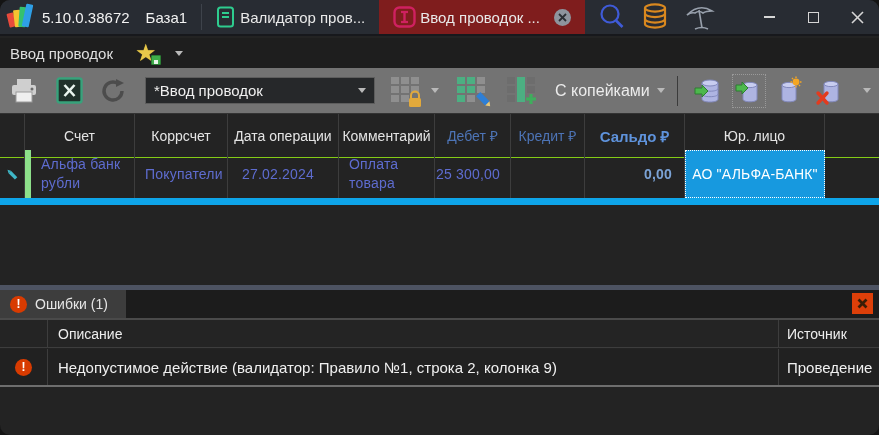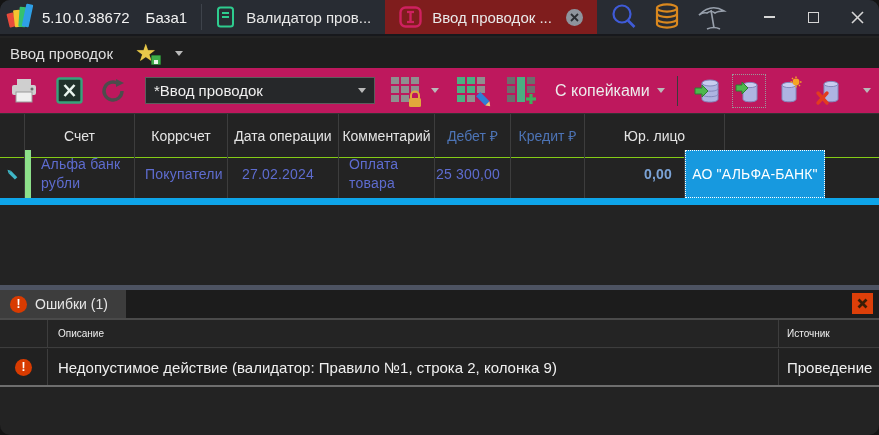--- a/index.html
+++ b/index.html
@@ -20,21 +20,21 @@
   .logo i { position:absolute; bottom:3px; width:7px; border-radius:1px; }
   .logo .l1 { left:1px;  height:14px; background:#e84a3c; transform:rotate(-14deg); }
   .logo .l2 { left:7px;  height:17px; background:#f5c431; transform:rotate(-7deg); }
   .logo .l3 { left:12px; height:20px; background:#35c16e; transform:rotate(4deg); }
   .logo .l4 { left:17px; height:23px; background:#2e9fe6; transform:rotate(12deg); }
   .tb-text { color:#f2f2f2; font-size:15px; }
   .version { margin-left:9px; }
   .dbname  { margin-left:16px; margin-right:14px; }
   .tb-sep { width:1px; height:26px; background:#3e434b; flex:none; }
   .tb-tab { height:34px; display:flex; align-items:center; padding:0 14px; cursor:default; }
-  .tb-tab .lbl { margin-left:10px; font-size:15px; color:#e9e9e9; white-space:nowrap; }
+  .tb-tab .lbl { margin-left:4px; font-size:15px; color:#e9e9e9; white-space:nowrap; }
   .tb-tab.active { background:#7f1d1d;text-align:right; }
   .tab-close {
     width:17px; height:17px; border-radius:50%; background:#8e949d;
     margin-left:14px; position:relative; flex:none;
   }
   .tab-close svg { position:absolute; left:4px; top:4px; }
   .tb-icons { display:flex; align-items:center; gap:14px; margin-left:12px; }
   .winbtns { margin-left:auto; display:flex; align-items:center; }
   .winbtn { width:44px; height:34px; display:flex; align-items:center; justify-content:center; }
   .win-min-glyph { width:11px; height:2px; background:#d6d6d6; }
@@ -51,21 +51,21 @@
   .floppy { position:absolute; right:0; bottom:0; width:10px; height:10px; background:#3fae4a;
             border:1px solid #2a7d33; border-radius:1px; }
   .floppy:after { content:""; position:absolute; left:2px; top:4px; width:4px; height:4px; background:#e8f5e9; }
   .caret { width:0; height:0; border-left:4px solid transparent; border-right:4px solid transparent;
            border-top:5px solid #b9b9b9; display:inline-block; }
   .favbar .caret { margin-left:14px; }
 
   
   .toolbar {
     position:absolute; left:0; top:68px; width:879px; height:45px;
-    background:#be185d; display:flex; align-items:center;
+    background:#737373; display:flex; align-items:center;
   }
   .tool { display:flex; align-items:center; justify-content:center; flex:none; }
   .combo {
     width:230px; height:27px; margin-left:18px; background:#26282a;
     border:1px solid #5d5d5d; display:flex; align-items:center; padding:0 8px;
   }
   .combo .val { color:#f0f0f0; font-size:15px; flex:1; white-space:nowrap; overflow:hidden; }
   .kopecks { margin-left:16px; display:flex; align-items:center; }
   .kopecks .lbl { color:#ececec; font-size:16px; }
   .kopecks .caret { margin-left:7px; }
@@ -121,21 +121,21 @@
   .panel-close svg { display:block; }
 
   .err-header { position:absolute; left:0; top:318px; width:879px; height:30px; background:#242424;
                 border-top:2px solid #4a4a4a; border-bottom:1px solid #3d3d3d; display:flex; }
   .err-row { position:absolute; left:0; top:349px; width:879px; height:38px; background:#212121;
              border-bottom:2px solid #6e6e6e; display:flex; }
   .ec { display:flex; align-items:center; height:100%; border-right:1px solid #3d3d3d; overflow:hidden; }
   .ec.e0 { width:48px; justify-content:center; }
   .ec.e1 { flex:1; padding-left:10px; }
   .ec.e2 { width:100px; padding-left:8px; border-right:none; }
-  .err-header .ec { color:#eeeeee; font-size:10px; }
+  .err-header .ec { color:#eeeeee; font-size:14px; }
   .err-row .ec { color:#f0f0f0; font-size:15px; }
 
   svg { flex:none; }
 </style>
 </head>
 <body>
 
 <div id="app">
 
   <div class="titlebar">
@@ -366,20 +366,23 @@
       </div>
     <div class="gc c4">
         <span>Комментарий</span>
       </div>
     <div class="gc c5 hd-debit">
         <span>Дебет ₽</span>
       </div>
     <div class="gc c6 hd-credit">
         <span>Кредит ₽</span>
       </div>
+    <div class="gc c7 hd-saldo">
+        <span>Сальдо ₽</span>
+      </div>
     <div class="gc c8">
         <span>Юр. лицо</span>
       </div>
     <div class="gc c9">
         <span></span>
       </div>
   </div>
 
   <div class="grid-row">
     <div class="gc c0">

